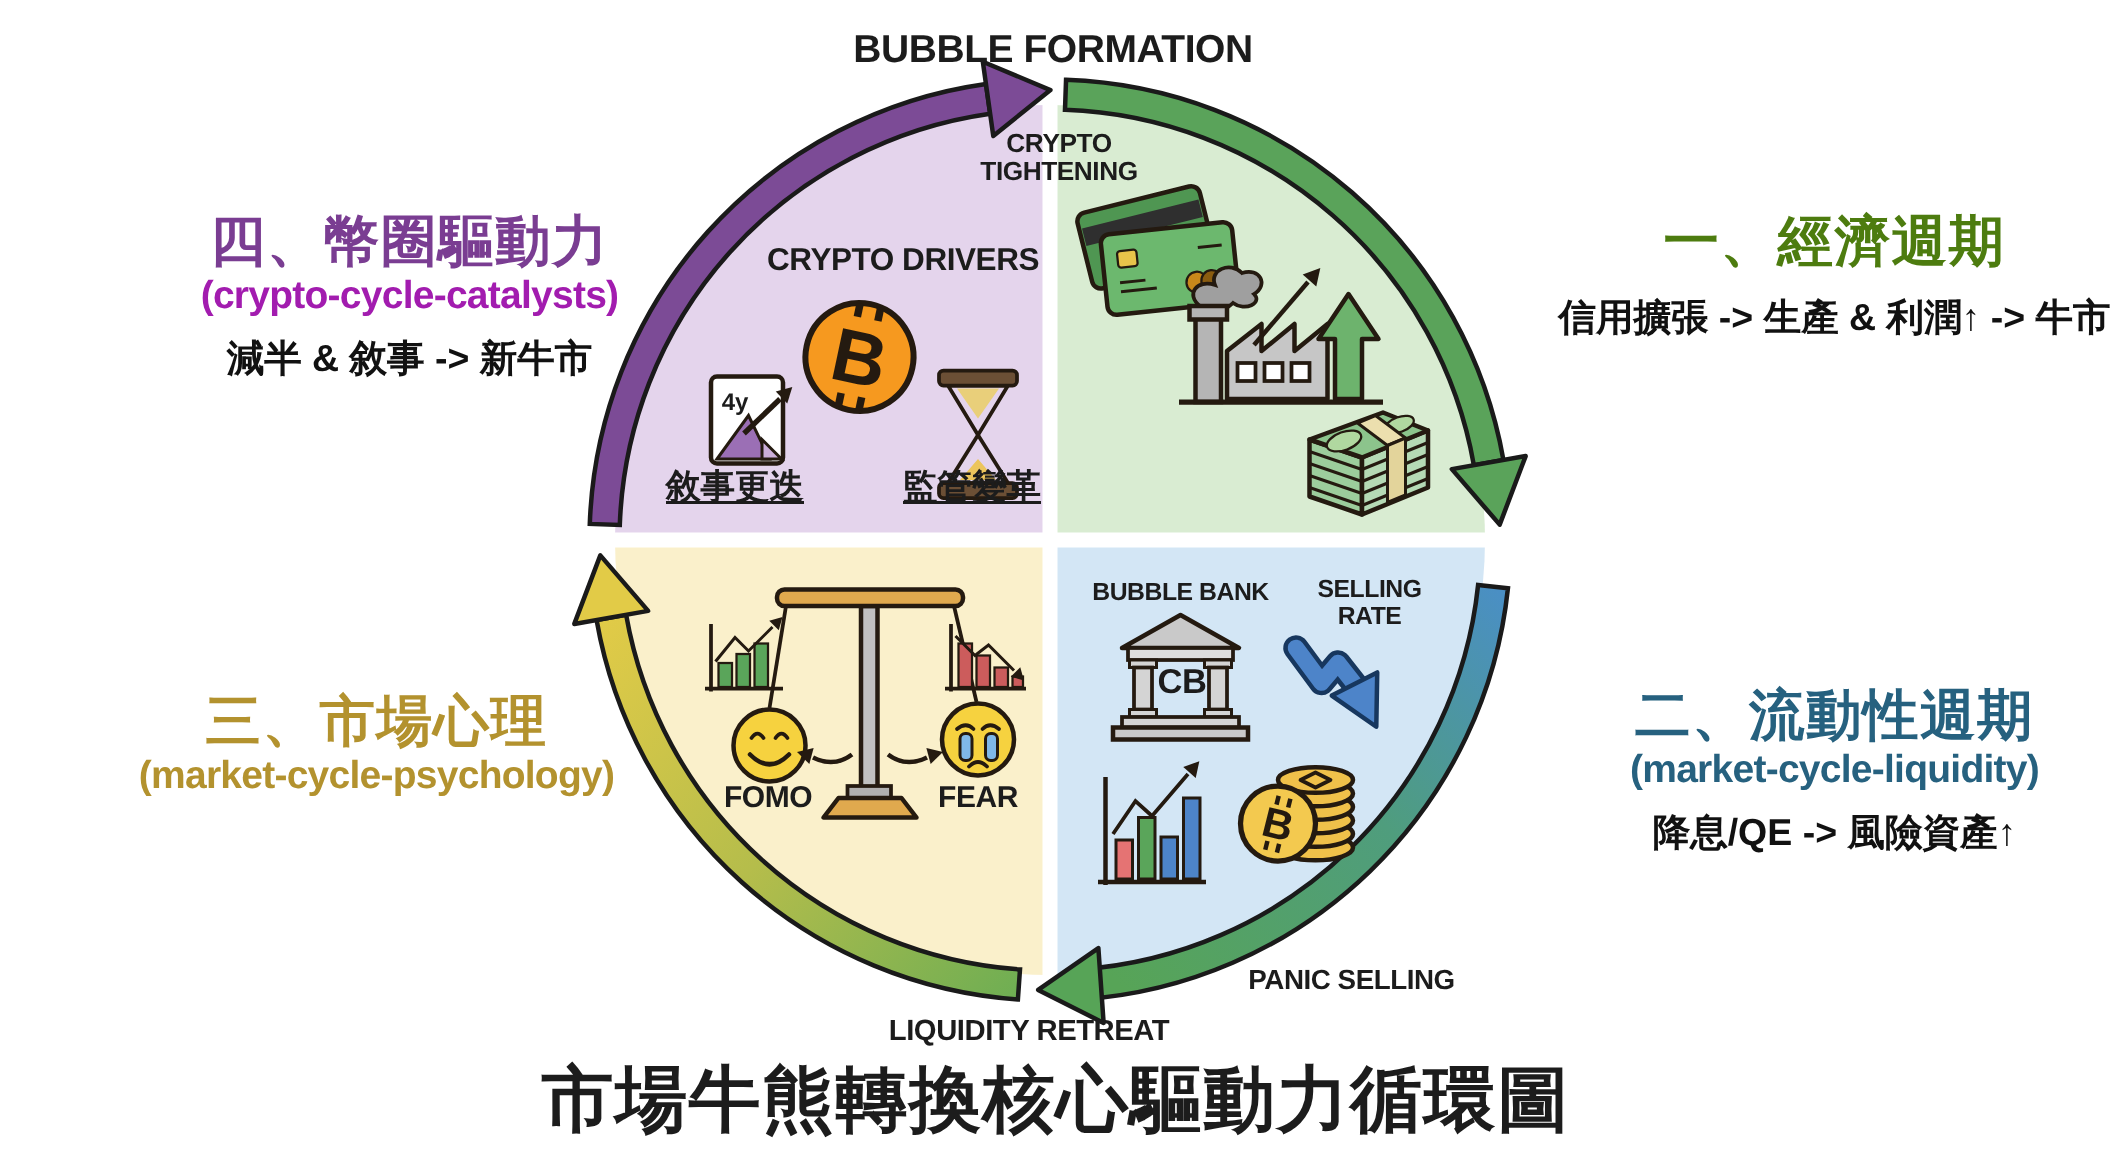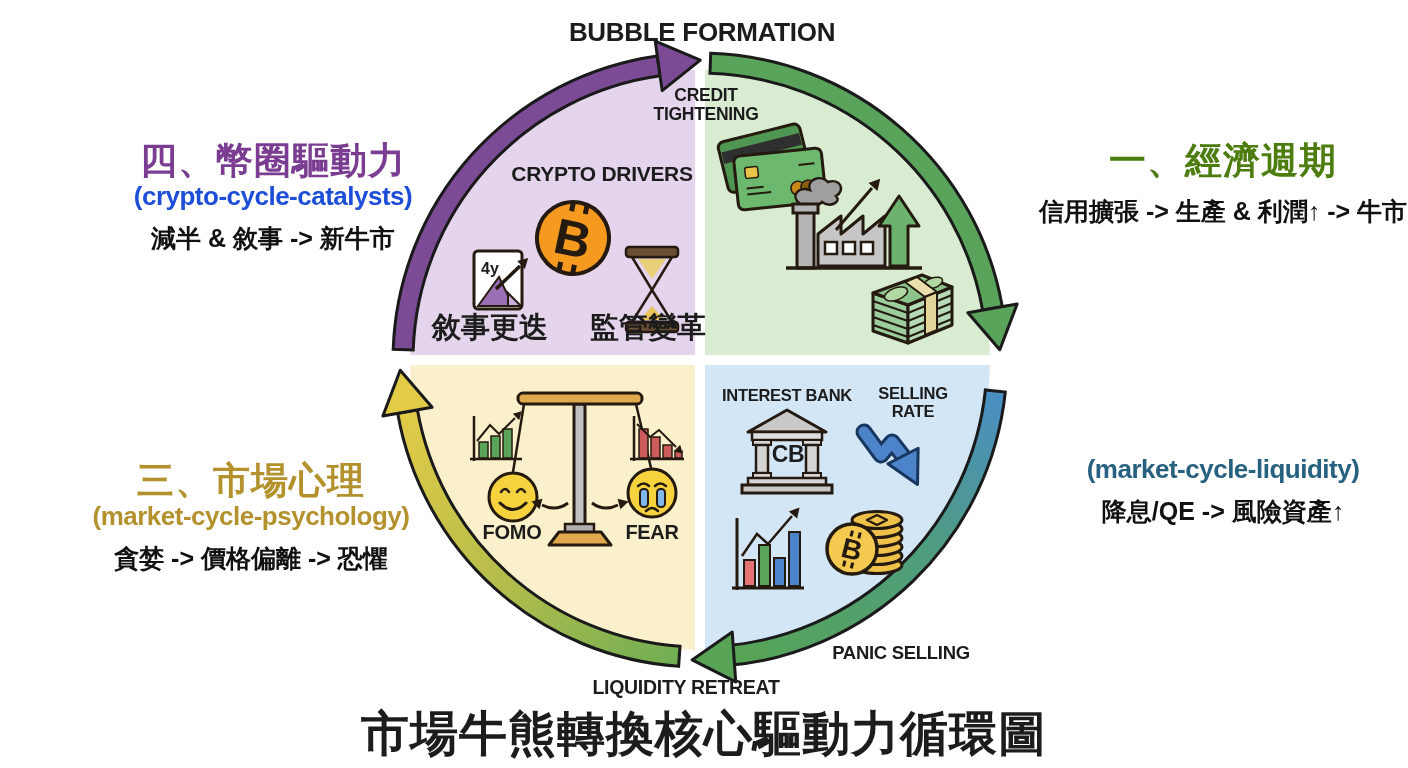--- a/index.html
+++ b/index.html
@@ -8,21 +8,21 @@
     font-family:"Liberation Sans",sans-serif;
   }
   .layer{position:absolute;left:0;top:0;}
   .lbl{
     position:absolute;transform:translateX(-50%);
     font-weight:bold;color:#1c1c1c;text-align:center;white-space:nowrap;line-height:1.1;
   }
   .wrap{white-space:normal;}
   .en{letter-spacing:-0.3px;}
   .main-title{font-size:48px;letter-spacing:1px;}
-  .cjk-icon-label{font-size:29px;}
+  .cjk-icon-label{font-size:23px;text-decoration:underline;}
   .anno{position:absolute;text-align:center;margin-left:23px;}
   .anno .t{font-size:37px;font-weight:bold;line-height:1.15;letter-spacing:1px;}
   .anno .s{font-size:26px;font-weight:600;line-height:1.05;letter-spacing:-0.5px;}
   .anno .d{font-size:25px;font-weight:bold;color:#111;margin-top:12px;white-space:nowrap;}
 </style>
 </head>
 <body>
 
 <div class="stage">
 
@@ -252,31 +252,31 @@
         </g>
       <path d="M592,503 Q604,512 618,505" fill="none" stroke="#241a10" stroke-width="3"></path>
       <g transform="translate(619,504) rotate(-15)">
           <polygon points="0,-5.5 10,0 0,5.5" fill="#241a10"></polygon>
         </g>
     </g>
   </svg>
 
   <div class="lbl en" style="left:702px;top:18px;font-size:26px;">BUBBLE FORMATION</div>
 
-  <div class="lbl en wrap" style="left:706px;top:86px;font-size:17.5px;width:150px;">CREDIT TIGHTENING</div>
+  <div class="lbl en wrap" style="left:706px;top:86px;font-size:17.5px;width:150px;">CRYPTO TIGHTENING</div>
 
   <div class="lbl en" style="left:602px;top:162px;font-size:21px;">CRYPTO DRIVERS</div>
 
   <div class="lbl" style="left:490px;top:260px;font-size:16px;">4y</div>
 
   <div class="lbl cjk-icon-label" style="left:490px;top:312px;">敘事更迭</div>
 
   <div class="lbl cjk-icon-label" style="left:648px;top:312px;">監管變革</div>
 
-  <div class="lbl en" style="left:787px;top:386px;font-size:16.5px;">INTEREST BANK</div>
+  <div class="lbl en" style="left:787px;top:386px;font-size:16.5px;">BUBBLE BANK</div>
 
   <div class="lbl en wrap" style="left:913px;top:384px;font-size:16.5px;width:100px;">SELLING RATE</div>
 
   <div class="lbl en" style="left:788px;top:442px;font-size:23px;">CB</div>
 
   <div class="lbl en" style="left:512px;top:521px;font-size:20px;">FOMO</div>
 
   <div class="lbl en" style="left:652px;top:521px;font-size:20px;">FEAR</div>
 
   <div class="lbl en" style="left:901px;top:643px;font-size:18.5px;">PANIC SELLING</div>
@@ -284,29 +284,29 @@
   <div class="lbl en" style="left:686px;top:677px;font-size:19.5px;">LIQUIDITY RETREAT</div>
 
   <div class="lbl main-title" style="left:704px;top:708px;">市場牛熊轉換核心驅動力循環圖</div>
 
   <div class="anno" style="left:1000px;top:140px;width:400px;">
     <div class="t" style="color: #4d7c0f;">一、經濟週期</div>
     <div class="d">信用擴張 -&gt; 生產 &amp; 利潤↑ -&gt; 牛市</div>
   </div>
 
   <div class="anno" style="left:1020px;top:456px;width:360px;">
+    <div class="t" style="color: rgb(38, 97, 127);">二、流動性週期</div>
     <div class="s" style="color: rgb(38, 97, 127);">(market-cycle-liquidity)</div>
     <div class="d">降息/QE -&gt; 風險資產↑</div>
   </div>
 
   <div class="anno" style="left:48px;top:460px;width:360px;">
     <div class="t" style="color: rgb(179, 146, 46);">三、市場心理</div>
     <div class="s" style="color: rgb(179, 146, 46);">(market-cycle-psychology)</div>
-    <div class="d">貪婪 -&gt; 價格偏離 -&gt; 恐懼</div>
   </div>
 
   <div class="anno" style="left:70px;top:140px;width:360px;">
     <div class="t" style="color: rgb(122, 61, 146);">四、幣圈驅動力</div>
-    <div class="s" style="color: #1d4ed8;">(crypto-cycle-catalysts)</div>
+    <div class="s" style="color: #a21caf;">(crypto-cycle-catalysts)</div>
     <div class="d">減半 &amp; 敘事 -&gt; 新牛市</div>
   </div>
 
 </div>
 
 </body></html>

